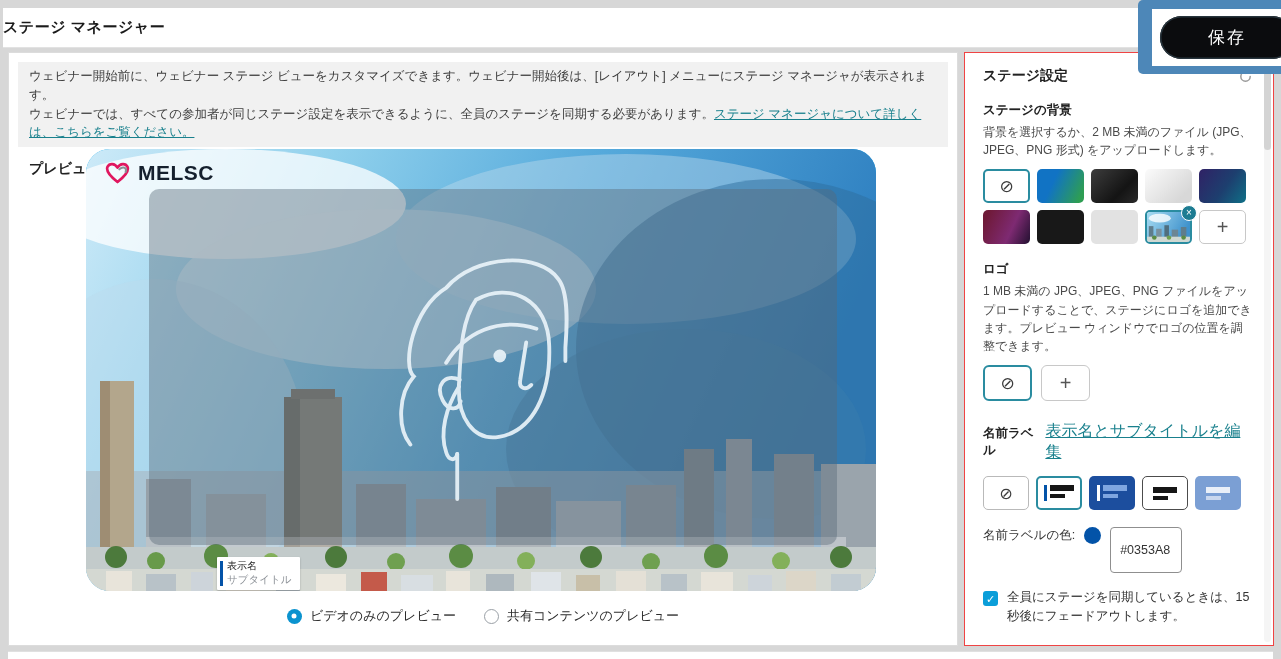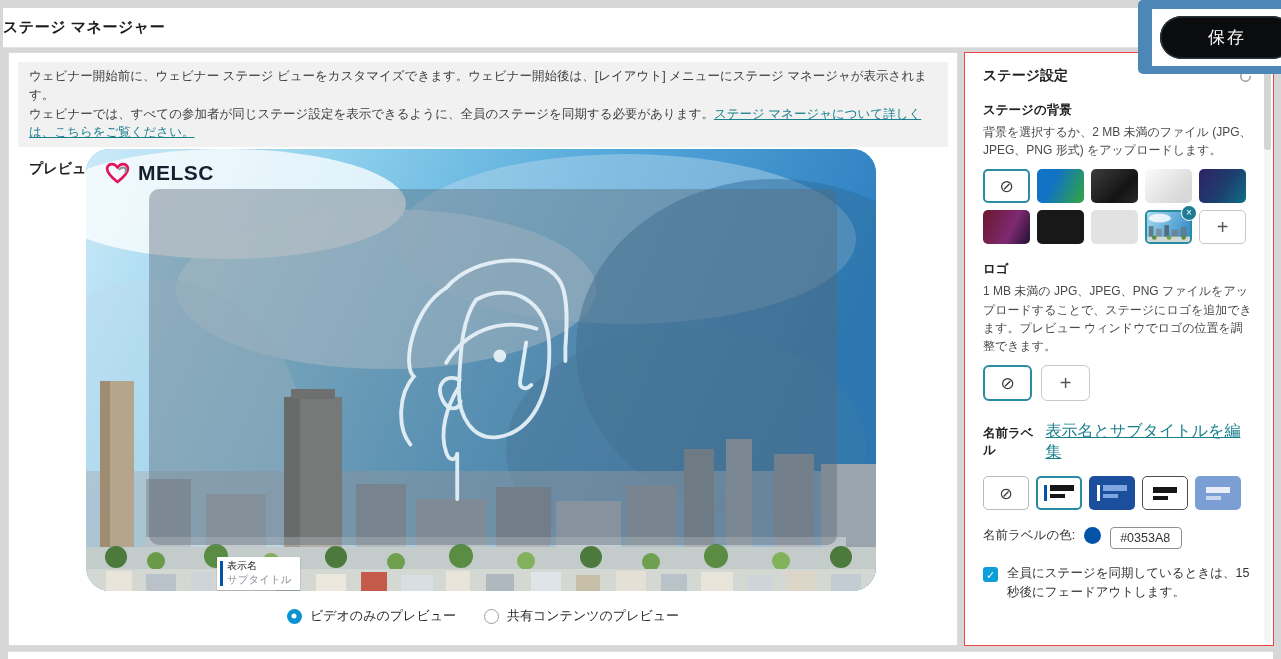--- a/index.html
+++ b/index.html
@@ -170,21 +170,21 @@
   .lbl-mock .lines .l1 { width:24px; height:6px; margin-bottom:3px; }
   .lbl-mock .lines .l2 { width:15px; height:4px; }
   .vbar-blue { background:#0353A8; } .vbar-white { background:#ffffff; }
   .ln-black .l1,.ln-black .l2 { background:#161616; }
   .ln-lblue .l1,.ln-lblue .l2 { background:#7fa6e0; }
   .ln-white .l1 { background:#e9eff8; } .ln-white .l2 { background:#c9d7ee; }
 
   .color-row { display:flex; align-items:flex-start; gap:9px; margin-top:17px; font-size:12.5px; color:#333; }
   .color-swatch { width:17px; height:17px; border-radius:50%; background:#0353A8; cursor:pointer; flex:none; }
   .color-input {
-    border:1px solid #8f8f8f; border-radius:4px; padding:3px 9px;
+    border:1px solid #8f8f8f; border-radius:4px; padding:15px 9px;
     font-size:12.5px; color:#333; min-width:72px; cursor:text;
   }
 
   .sync-row { display:flex; gap:9px; margin-top:15px; font-size:12.5px; color:#333; line-height:1.5; }
   .checkbox {
     width:15px; height:15px; background:#0b9ed9; border-radius:3px; cursor:pointer;
     color:#fff; font-size:11px; display:flex; align-items:center; justify-content:center;
     flex:none; margin-top:3px;
   }
 

